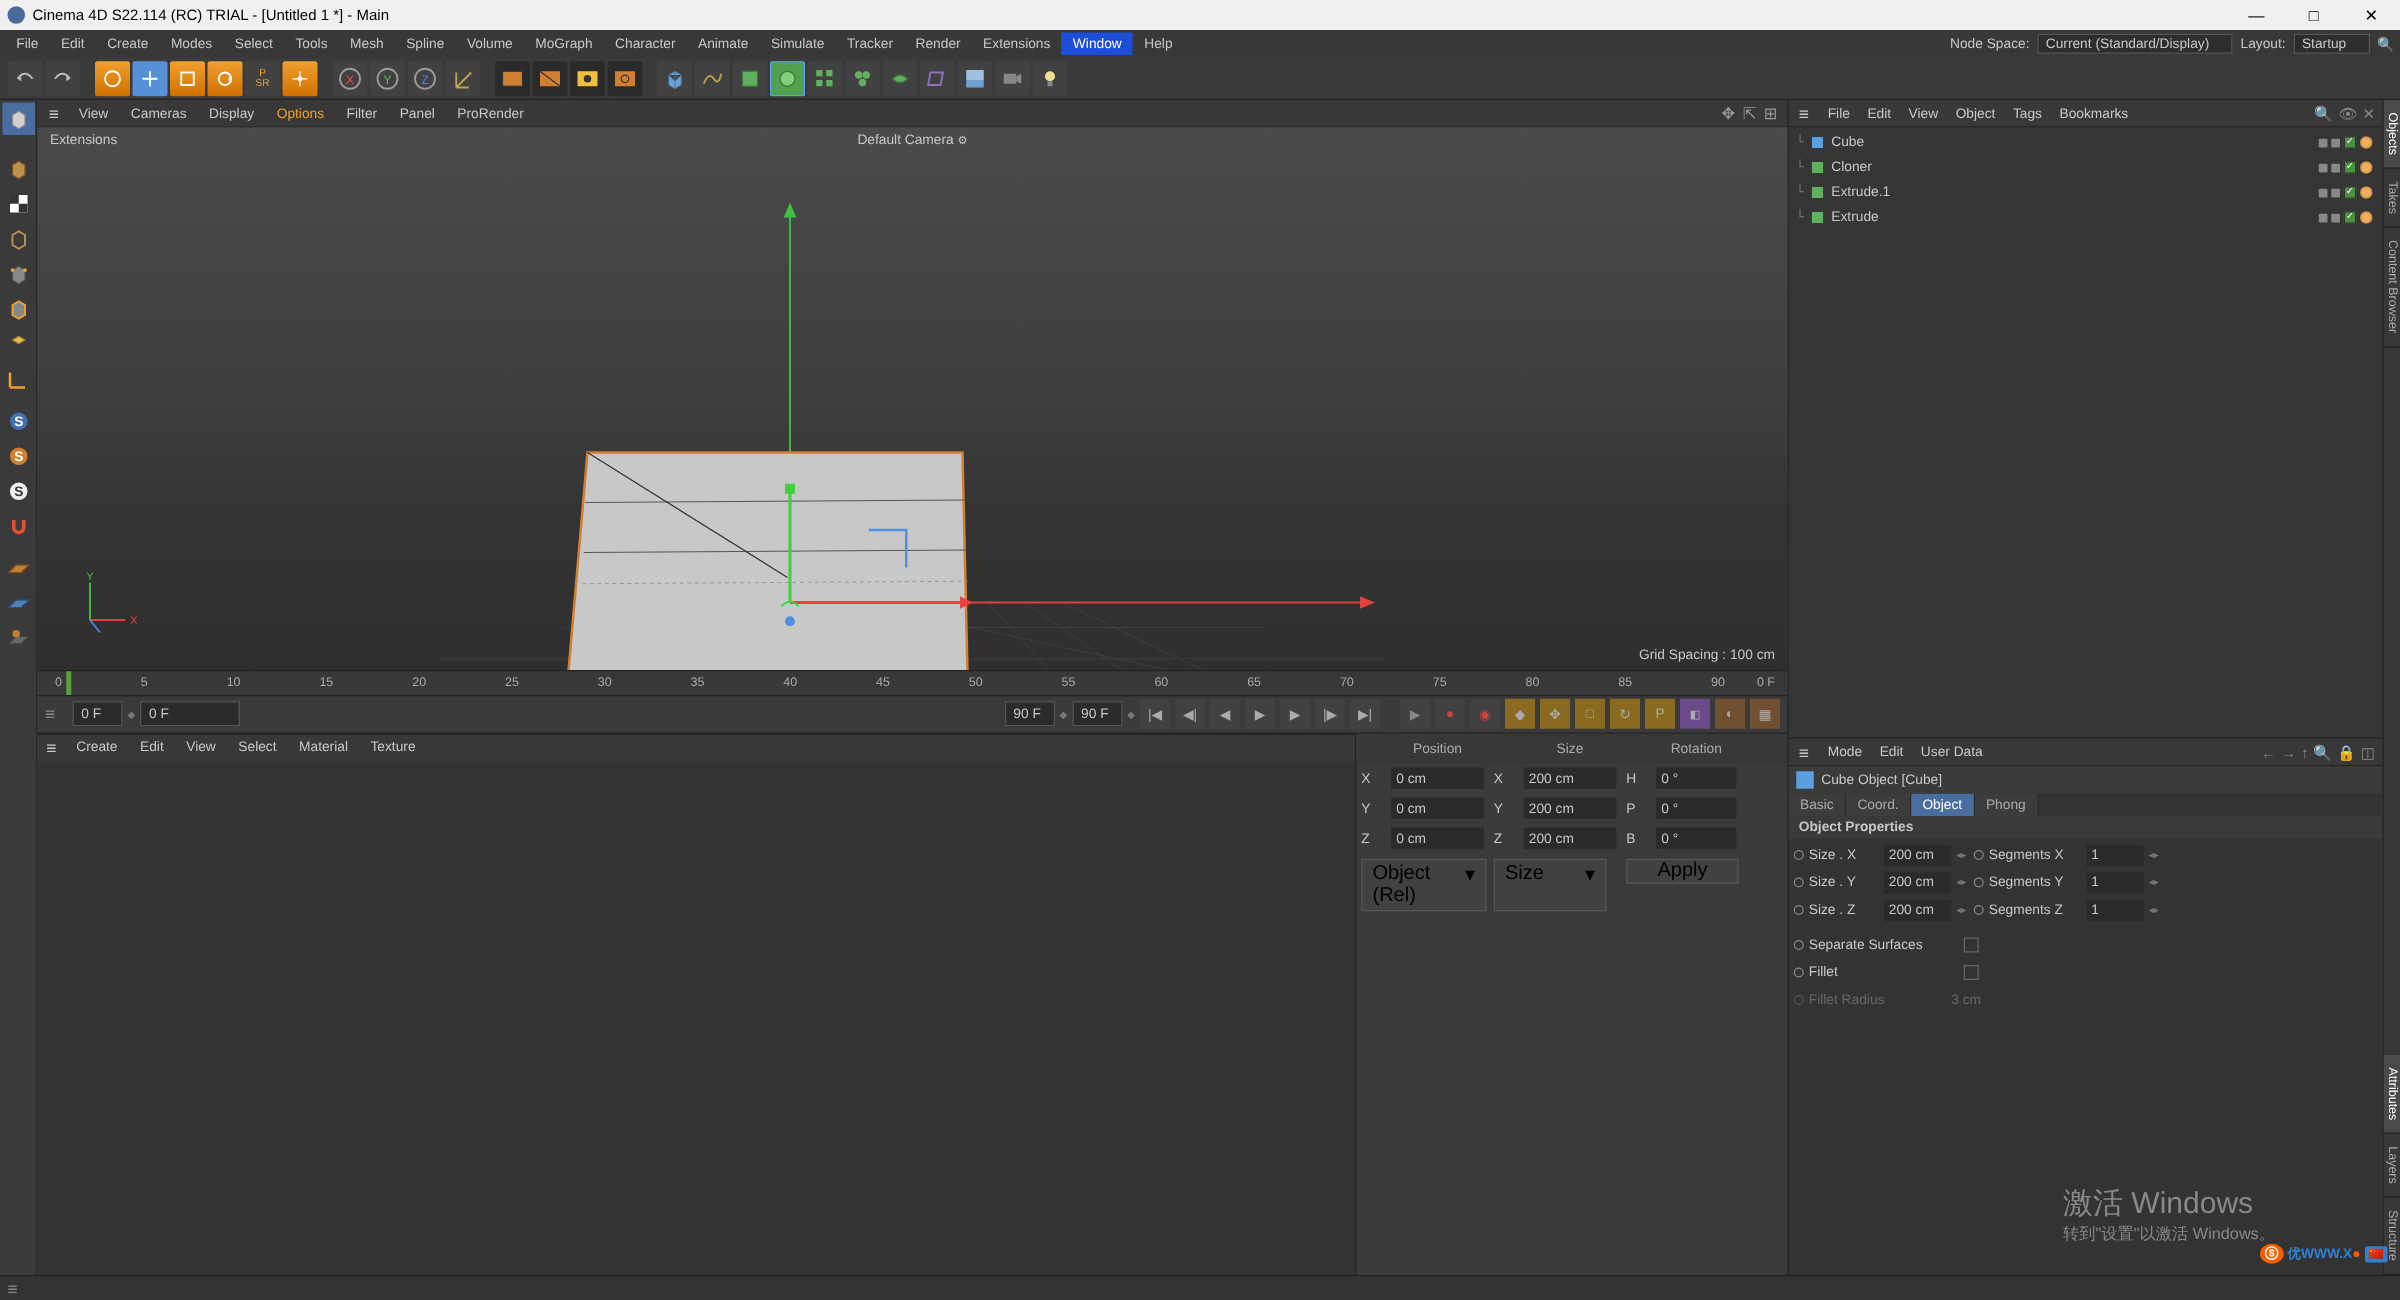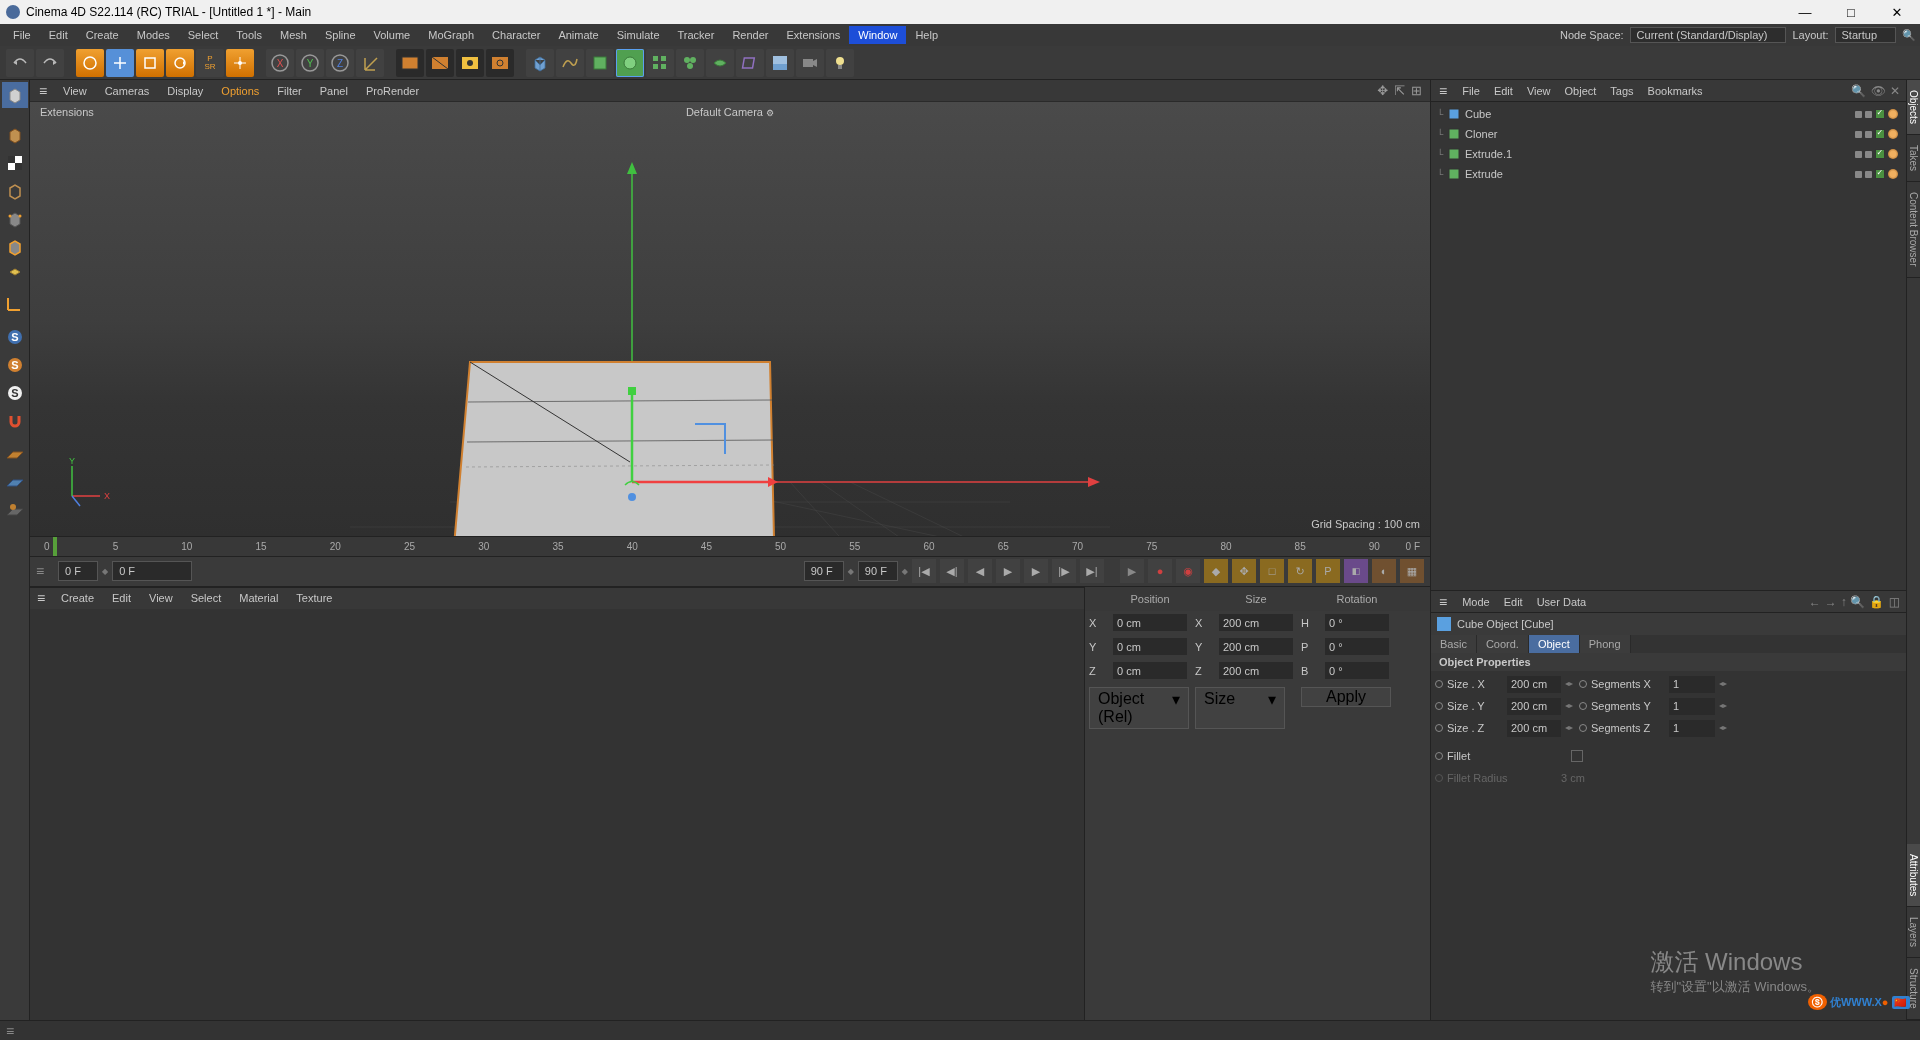--- a/index.html
+++ b/index.html
@@ -730,20 +730,25 @@
           <input class="propinput" value="200 cm" style="">
             <span class="propspin">◂▸</span>
           <span class="propbullet"></span>
             <span class="proplabel" style="width:74px">Segments Z</span>
           <input class="propinput" style="width: 46px;" value="1">
             <span class="propspin">◂▸</span>
         </div>
         <div style="height:6px"></div>
         <div class="proprow">
           <span class="propbullet"></span>
+            <span style="width:120px">Separate Surfaces</span>
+          <span class="propcheck"></span>
+        </div>
+        <div class="proprow">
+          <span class="propbullet"></span>
             <span style="width:120px">Fillet</span>
           <span class="propcheck"></span>
         </div>
         <div class="proprow disabled">
           <span class="propbullet" style="border-color:#555"></span>
             <span style="width:110px">Fillet Radius</span>
           <span style="width:46px">3 cm</span>
         </div>
       </div>
     </div>

